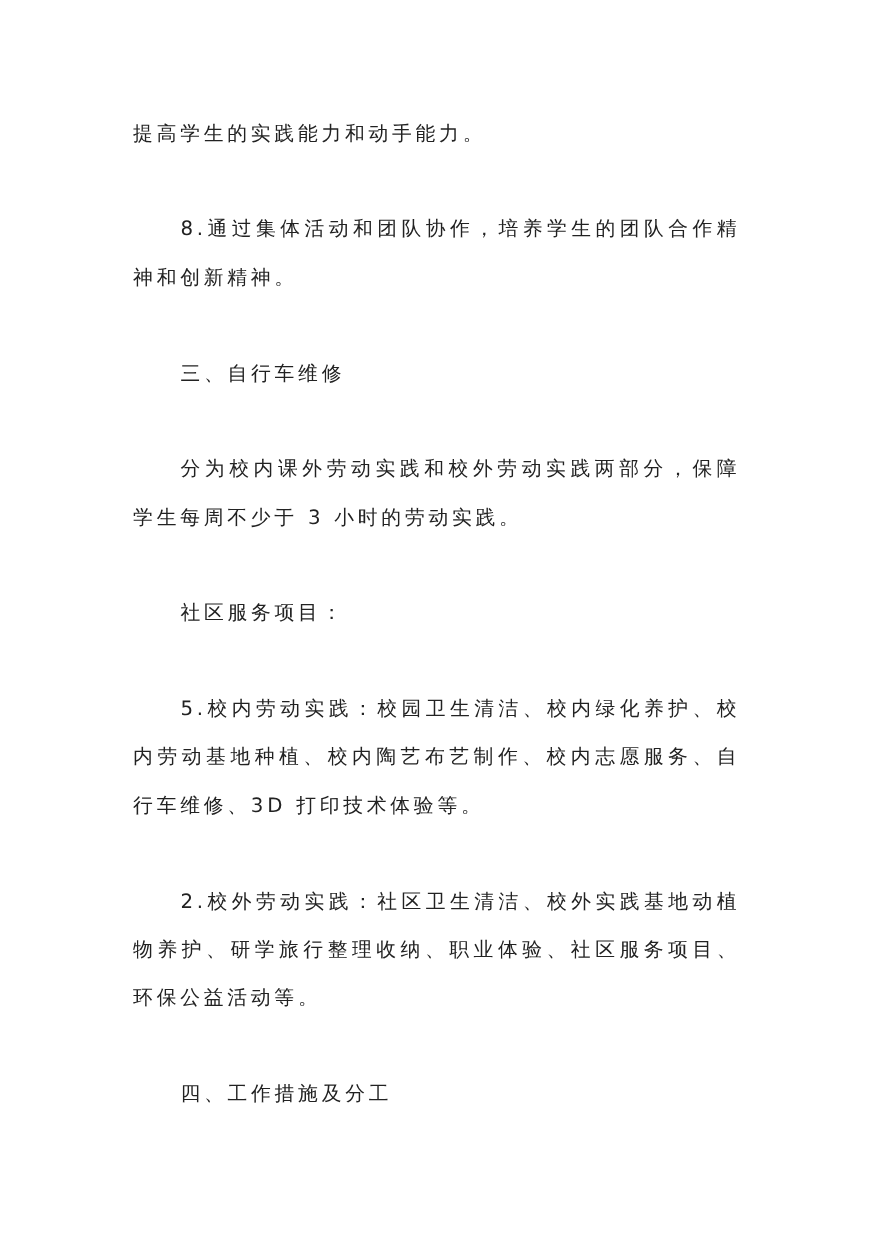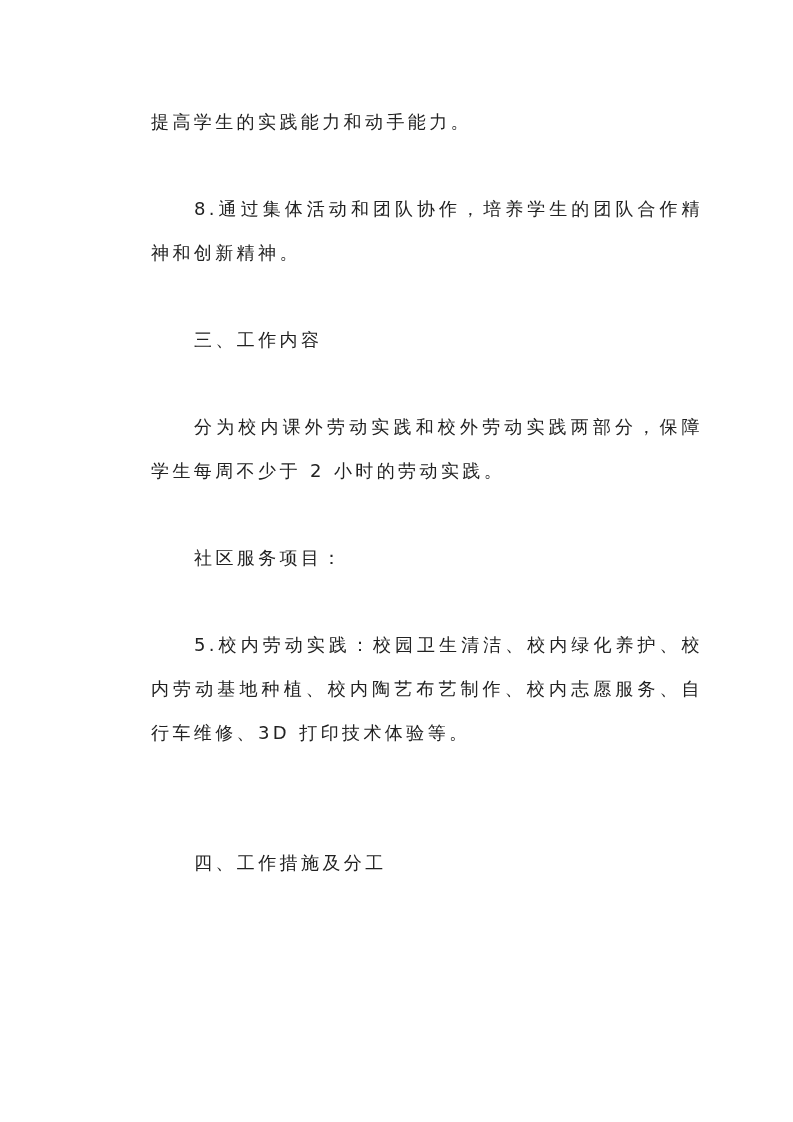--- a/index.html
+++ b/index.html
@@ -13,21 +13,20 @@
     position: relative;
     overflow: hidden;
     font-family: "DejaVu Sans", "Liberation Sans", sans-serif;
     color: #222222;
   }
   .page {
     position: absolute;
     left: 121px;
     top: 100px;
     width: 552px;
-    margin-left: 30px;
   }
   .para {
     font-size: 18px;
     line-height: 44px;
     letter-spacing: 3.4px;
     margin: 0;
     text-align: justify;
     text-align-last: left;
     word-break: break-all;
   }
@@ -41,28 +40,29 @@
 </head>
 <body>
 
 <div class="page">
   <p class="para">提高学生的实践能力和动手能力。</p>
   <div class="gap"></div>
 
   <p class="para indent">8.通过集体活动和团队协作，培养学生的团队合作精神和创新精神。</p>
   <div class="gap"></div>
 
-  <p class="para indent">三、工作内容</p>
+  <p class="para indent">三、自行车维修</p>
   <div class="gap"></div>
 
-  <p class="para indent">分为校内课外劳动实践和校外劳动实践两部分，保障学生每周不少于 2 小时的劳动实践。</p>
+  <p class="para indent">分为校内课外劳动实践和校外劳动实践两部分，保障学生每周不少于 3 小时的劳动实践。</p>
   <div class="gap"></div>
 
   <p class="para indent">社区服务项目：</p>
   <div class="gap"></div>
 
   <p class="para indent">5.校内劳动实践：校园卫生清洁、校内绿化养护、校内劳动基地种植、校内陶艺布艺制作、校内志愿服务、自行车维修、3D 打印技术体验等。</p>
   <div class="gap"></div>
 
+  <p class="para indent">2.校外劳动实践：社区卫生清洁、校外实践基地动植物养护、研学旅行整理收纳、职业体验、社区服务项目、环保公益活动等。</p>
   <div class="gap"></div>
 
   <p class="para indent">四、工作措施及分工</p>
 </div>
 
 </body></html>

